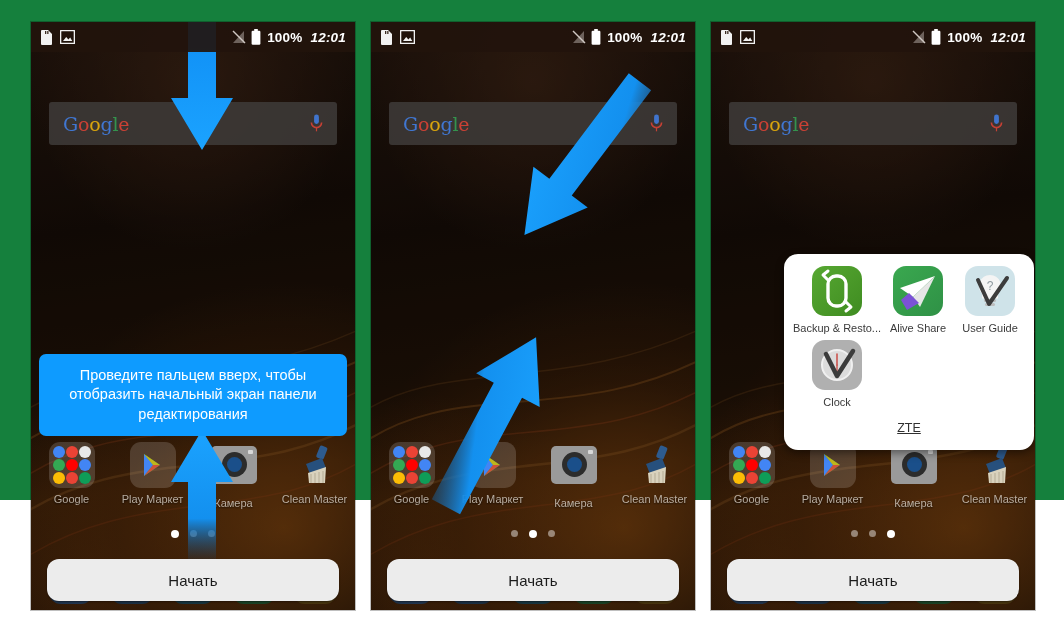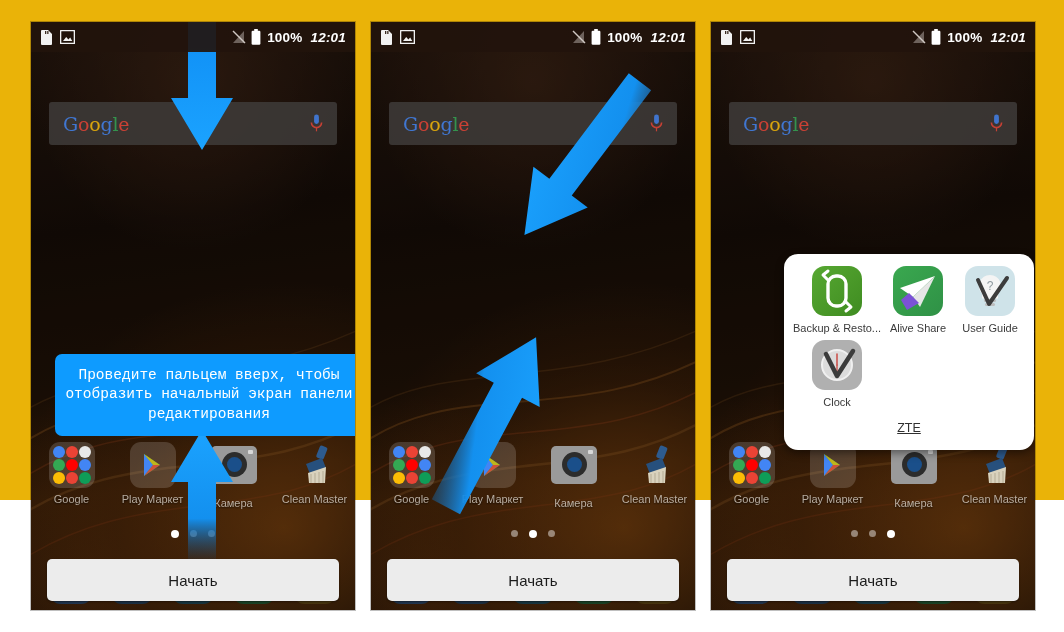--- a/index.html
+++ b/index.html
@@ -9,21 +9,21 @@
     width: 1064px;
     height: 632px;
     overflow: hidden;
     font-family: "Liberation Sans", sans-serif;
   }
 
   #stage {
     position: relative;
     width: 1064px;
     height: 500px;
-    background: #eab308;
+    background: #15803d;
   }
 
   
   .phone {
     position: absolute;
     top: 22px;
     width: 324px;
     height: 588px;
     overflow: hidden;
     background: #130c08;
@@ -184,21 +184,21 @@
     opacity: 0.85;
   }
 
   
   .startbtn {
     position: absolute;
     left: 16px; right: 16px;
     top: 537px;
     height: 42px;
     background: #ececec;
-    border-radius: 5px;
+    border-radius: 12px;
     display: flex;
     align-items: center;
     justify-content: center;
     font-size: 15px;
     color: #1b1b1b;
     z-index: 8;
     box-shadow: 0 1px 2px rgba(0,0,0,0.4);
     cursor: pointer;
   }
 
@@ -395,21 +395,21 @@
       <defs>
         <linearGradient id="gu1" x1="0" y1="0" x2="0" y2="1">
           <stop offset="0%" stop-color="#1ba3ff"></stop>
           <stop offset="68%" stop-color="#1390ef"></stop>
           <stop offset="100%" stop-color="#1a4a78" stop-opacity="0.15"></stop>
         </linearGradient>
       </defs>
       <path d="M39 0 L70 52 h-17 v78 h-28 v-78 h-17 z" fill="url(#gu1)"></path>
     </svg>
 
-    <div class="tip" style="left:24px; top:332px; width:308px;font-family:Liberation Mono, monospace;">Проведите пальцем вверх, чтобы отобразить начальный экран панели редактирования</div>
+    <div class="tip" style="left:8px; top:332px; width:308px;">Проведите пальцем вверх, чтобы отобразить начальный экран панели редактирования</div>
 
     <div class="startbtn">Начать</div>
   </div>
 
   <div class="phone" id="phone2">
     <div class="wallpaper">
       <svg class="wall-curves" viewBox="0 0 324 588" preserveAspectRatio="none">
         <path d="M-20 430 C 80 350, 200 410, 344 330" stroke="rgba(226,140,50,0.28)" stroke-width="2" fill="none"></path>
         <path d="M-20 465 C 90 380, 210 440, 344 360" stroke="rgba(214,90,40,0.25)" stroke-width="1.5" fill="none"></path>
         <path d="M-20 500 C 100 415, 220 470, 344 392" stroke="rgba(240,160,70,0.20)" stroke-width="2.5" fill="none"></path>

